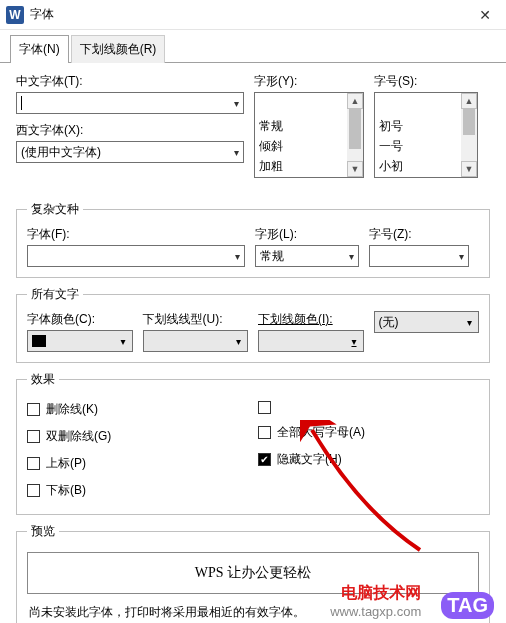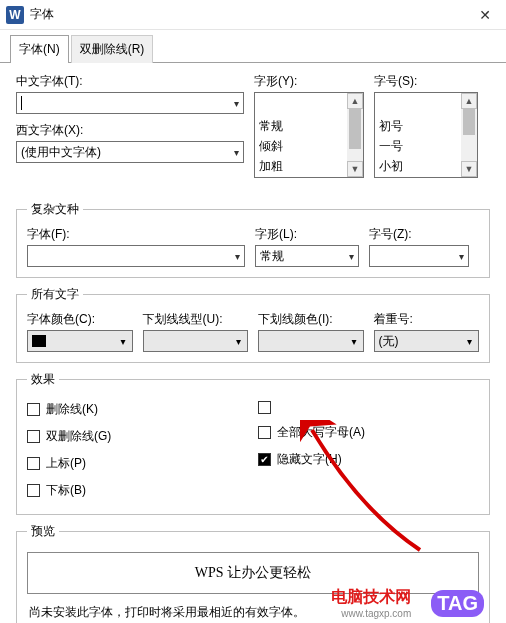--- a/index.html
+++ b/index.html
@@ -121,26 +121,26 @@
     height:42px;
     display:flex;
     align-items:center;
     justify-content:center;
     font-size:14px;
     margin-top:4px;
   }
   .note { font-size:12px; margin:10px 2px; }
   .overlay {
     position:absolute;
-    bottom:4px; right:22px;
+    bottom:4px; right:12px;
     display:flex;
-    align-items:center;
+    align-items:flex-end;
   }
   .logo1 { font-size:16px; font-weight:bold; color:#e01b1b;}
-  .logo1b { font-size:10px; color:#888;}
+  .logo1b { font-size:13px; color:#888;}
   .tag {
     background:#8b5cf6;
     color:#fff;
     font-weight:bold;
     font-size:20px;
     padding:2px 6px;
     margin-left:20px;
     border-radius:12px;
   }
   .arrow-annot {
@@ -152,21 +152,21 @@
 <body>
 
 <div class="titlebar">
   <div class="title-icon">W</div>
   <div class="title-text">字体</div>
   <div class="close-btn">✕</div>
 </div>
 
 <div class="tabbar">
   <div class="tab">字体(N)</div>
-  <div class="tab inactive">双删除线(R)</div>
+  <div class="tab inactive">下划线颜色(R)</div>
 </div>
 
 <div class="content">
 
   <div class="row">
     <div class="col" style="flex:0 0 228px;">
       <span class="lbl">中文字体(T):</span>
       <div class="combo">
         <span style="border-left:1px solid #000;height:14px;"></span>
         <span class="arrow">▾</span>
@@ -259,29 +259,28 @@
           <span class="arrow">▾</span>
         </div>
       </div>
       <div class="col" style="flex:1;">
         <span class="lbl">下划线线型(U):</span>
         <div class="dd">
           <span></span>
           <span class="arrow">▾</span>
         </div>
       </div>
-      <div class="col" style="flex:1;">
+      <div class="col" style="flex:1;text-decoration:underline;">
         <span class="lbl">下划线颜色(I):</span>
         <div class="dd">
           <span></span>
           <span class="arrow">▾</span>
         </div>
       </div>
       <div class="col" style="flex:1;">
-        <span class="lbl">着重号:</span>
         <div class="dd">
           <span>(无)</span>
           <span class="arrow">▾</span>
         </div>
       </div>
     </div>
   </fieldset>
 
   <fieldset>
     <legend>效果</legend>

